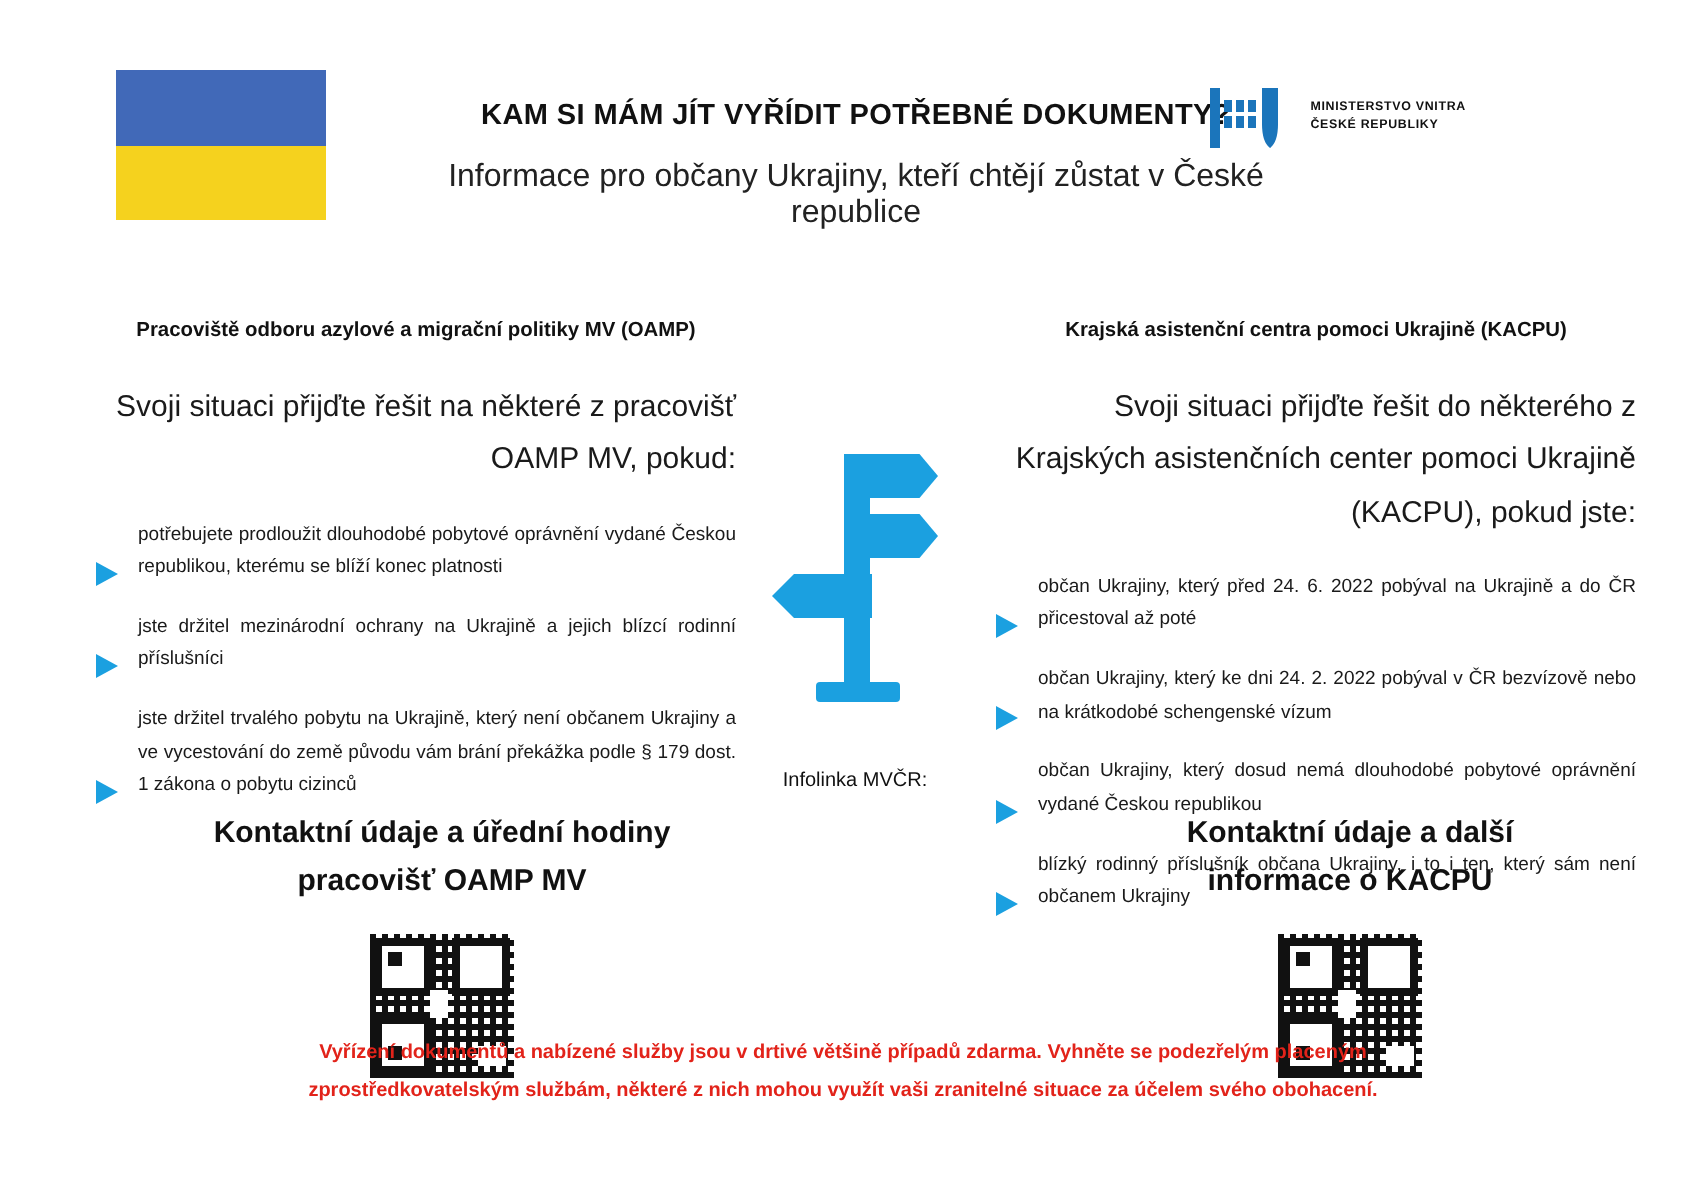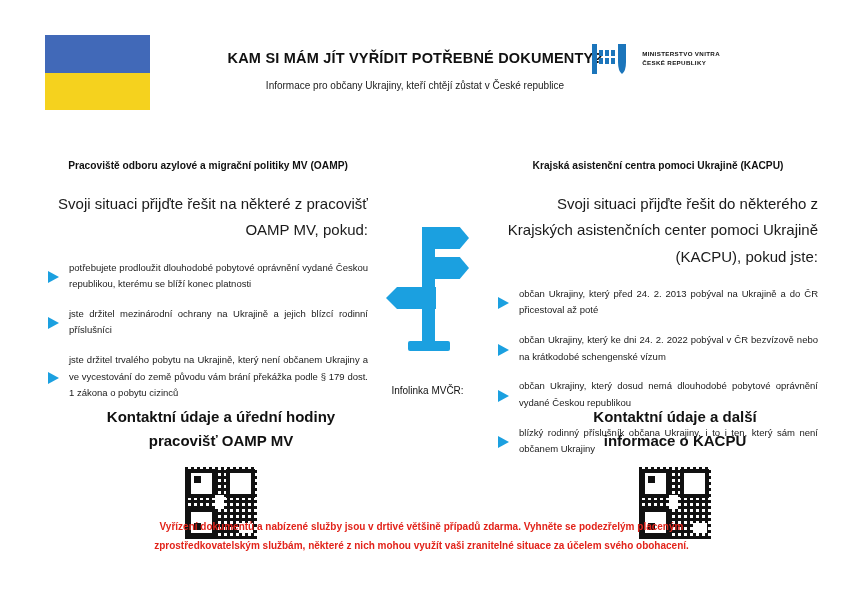--- a/index.html
+++ b/index.html
@@ -13,21 +13,21 @@
     font-family: "Liberation Sans", sans-serif;
     color: #1a1a1a;
     position: relative;
     overflow: hidden;
   }
 
   
   .header {
     position: absolute;
     top: 30px;
-    left: 0;
+    left: 13px;
     width: 755px;
     height: 110px;
   }
   .flag {
     position: absolute;
     left: 45px;
     top: 5px;
     width: 105px;
     height: 75px;
     border: 0;
@@ -50,21 +50,21 @@
     text-align: center;
   }
   .main-title {
     font-size: 14.5px;
     font-weight: bold;
     letter-spacing: 0.2px;
     color: #111;
   }
   .subtitle {
     margin-top: 14px;
-    font-size: 10px;
+    font-size: 16px;
     color: #222;
   }
   .ministry {
     position: absolute;
     right: 35px;
     top: 12px;
     display: flex;
     align-items: center;
     gap: 8px;
   }
@@ -105,21 +105,21 @@
     padding-left: 8px;
     text-align: right;
   }
   .bullets {
     list-style: none;
     margin: 0;
     padding: 0;
   }
   .bullet {
     display: flex;
-    align-items: center;
+    align-items: flex-end;
     margin-bottom: 13px;
   }
   .arrow {
     flex: 0 0 auto;
     width: 0;
     height: 0;
     margin: 2px 10px 0 0;
     border-left: 11px solid #1ba0e0;
     border-top: 6px solid transparent;
     border-bottom: 6px solid transparent;
@@ -336,21 +336,21 @@
     </li>
   </ul>
 </div>
 
 <div class="col col-right">
   <div class="col-head">Krajská asistenční centra pomoci Ukrajině (KACPU)</div>
   <div class="col-intro">Svoji situaci přijďte řešit do některého z Krajských asistenčních center pomoci Ukrajině (KACPU), pokud jste:</div>
   <ul class="bullets">
     <li class="bullet">
       <span class="arrow"></span>
-      <span class="bullet-text">občan Ukrajiny, který před 24. 2. 2013 pobýval na Ukrajině a do ČR přicestoval až poté</span>
+      <span class="bullet-text">občan Ukrajiny, který před 24. 6. 2022 pobýval na Ukrajině a do ČR přicestoval až poté</span>
     </li>
     <li class="bullet">
       <span class="arrow"></span>
       <span class="bullet-text">občan Ukrajiny, který ke dni 24. 2. 2022 pobýval v ČR bezvízově nebo na krátkodobé schengenské vízum</span>
     </li>
     <li class="bullet">
       <span class="arrow"></span>
       <span class="bullet-text">občan Ukrajiny, který dosud nemá dlouhodobé pobytové oprávnění vydané Českou republikou</span>
     </li>
     <li class="bullet">

